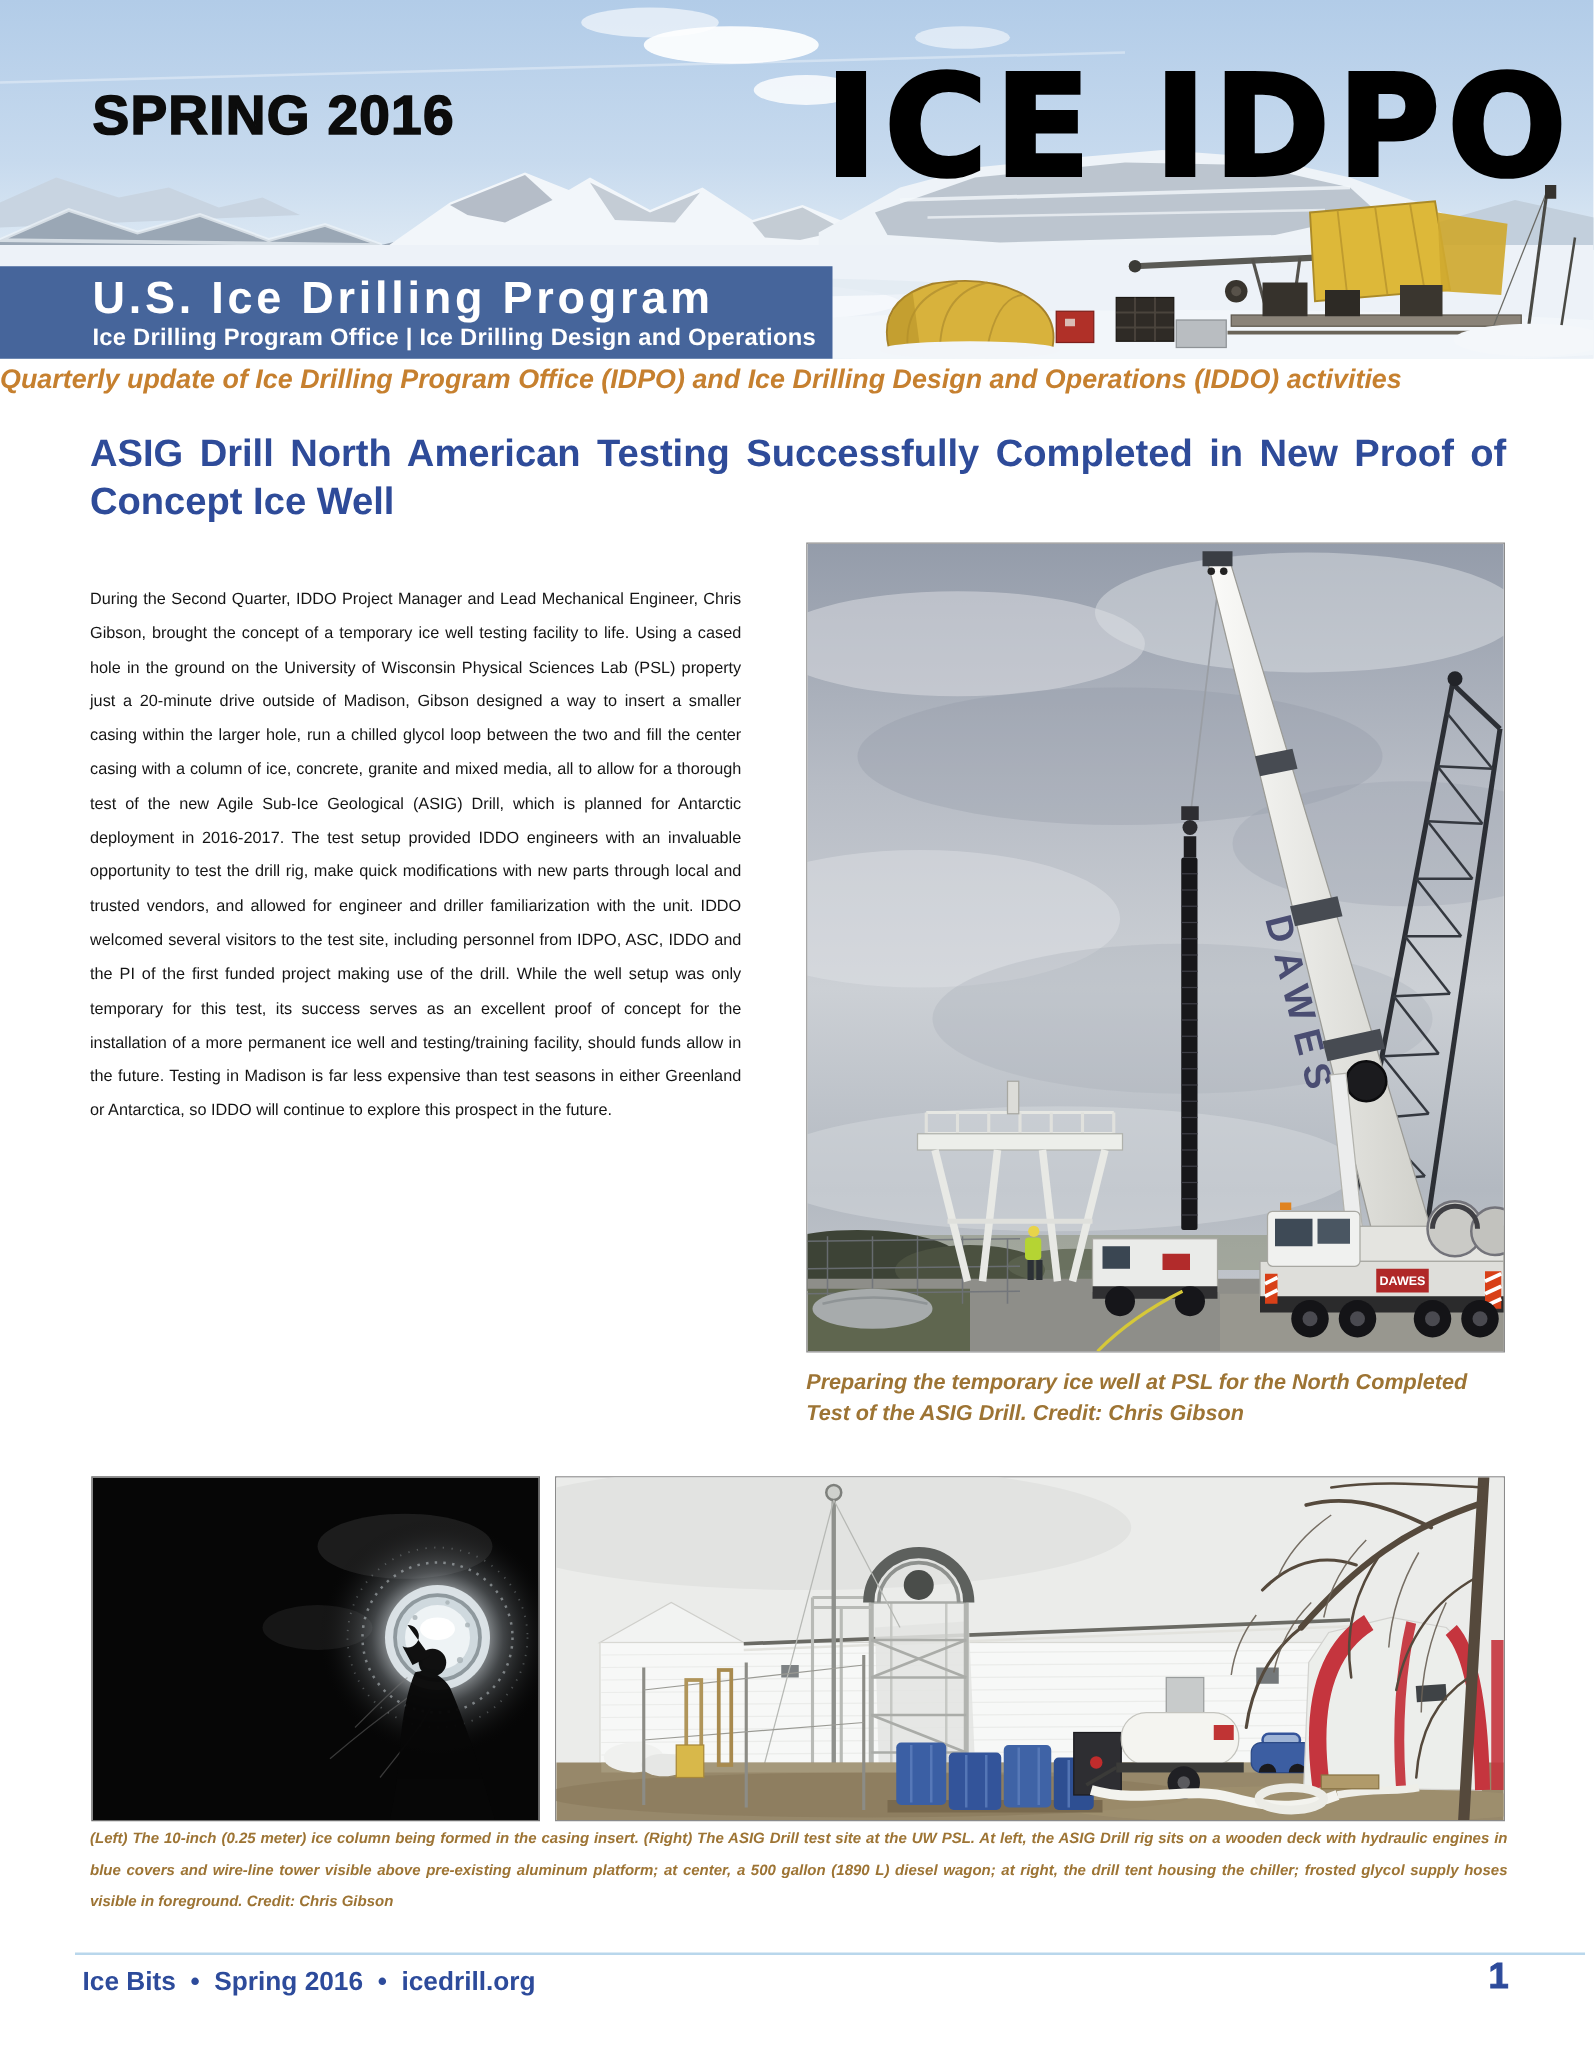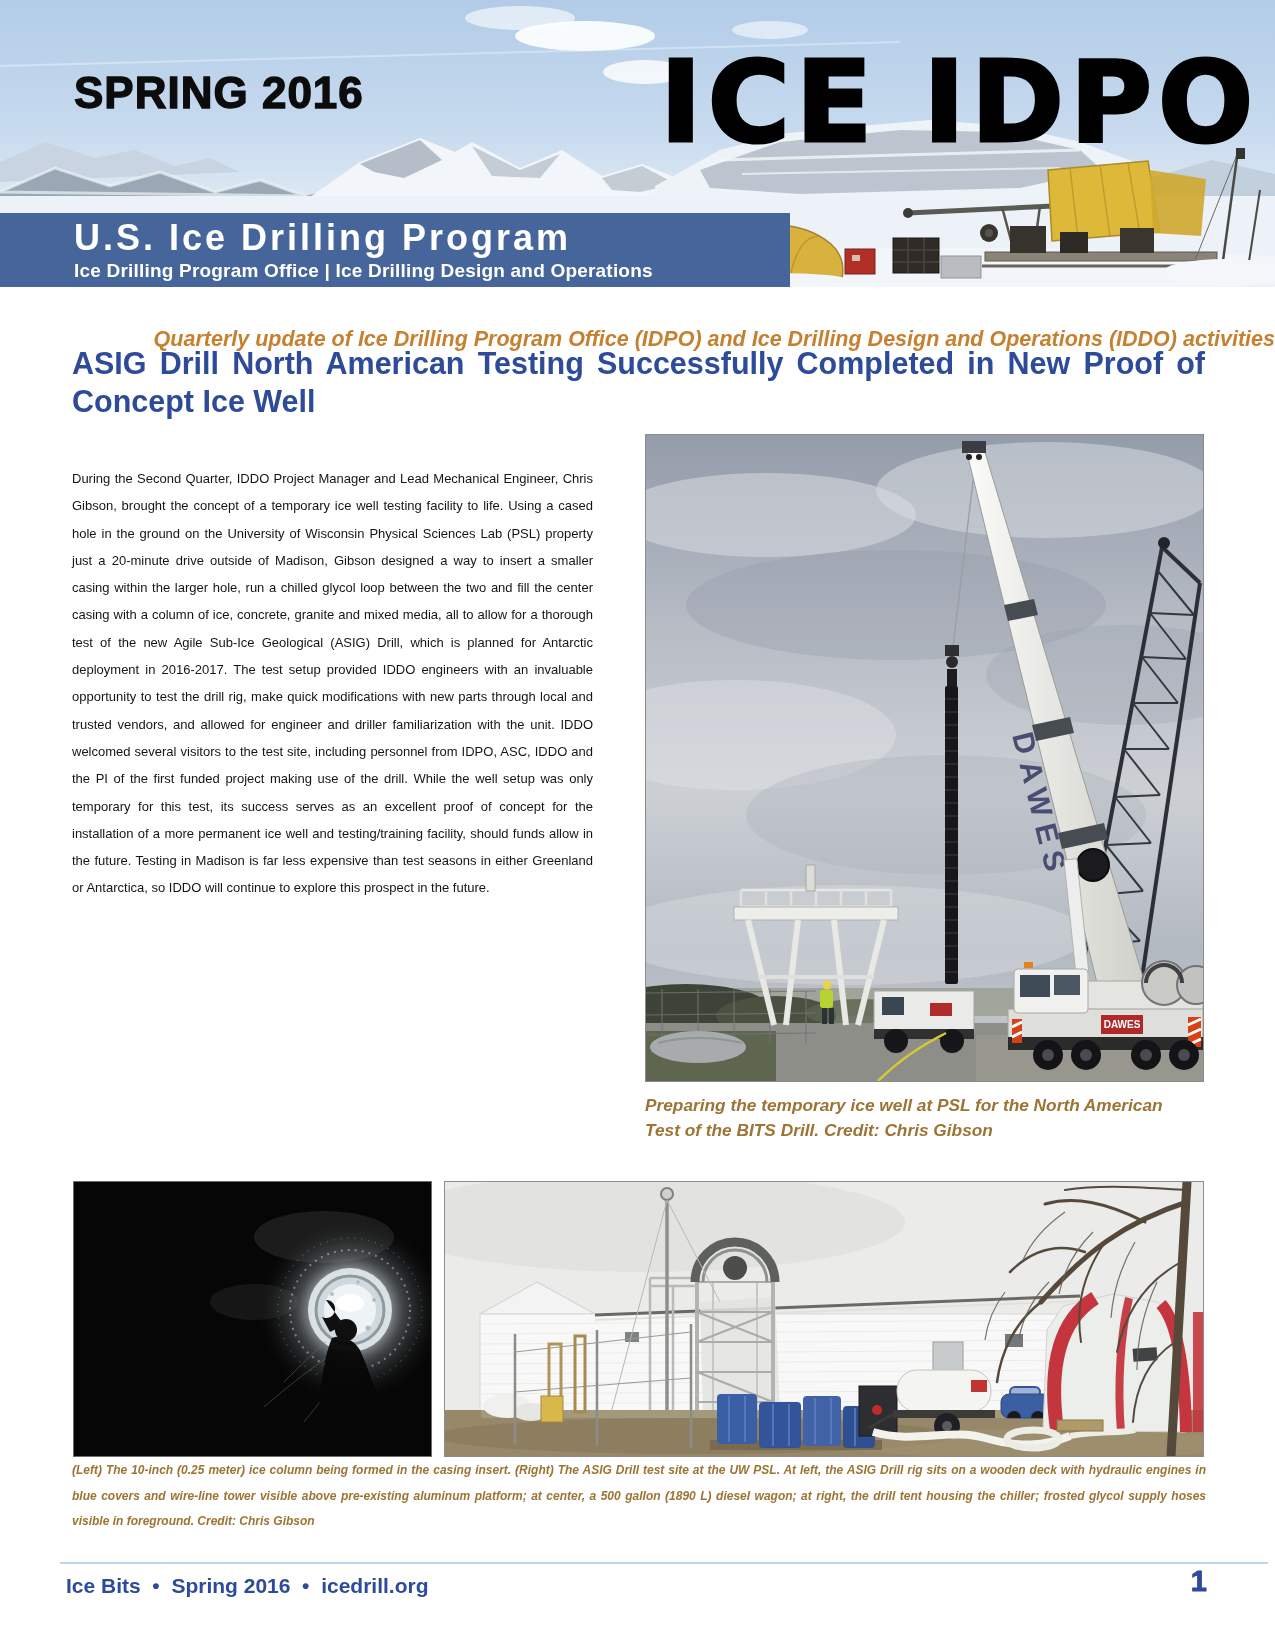--- a/index.html
+++ b/index.html
@@ -11,29 +11,29 @@
         font-family:"Liberation Sans",sans-serif;overflow:hidden;}
 
   
   .masthead{position:absolute;left:0;top:0;width:1275px;height:287px;}
   .masthead > svg{position:absolute;left:0;top:0;display:block;}
   .issue{position:absolute;left:74px;top:58px;font-size:44px;font-weight:bold;
          color:#0c0c0c;letter-spacing:1px;margin-top:10px;-webkit-text-stroke:1.3px #0c0c0c;}
   .nl-title{position:absolute;left:660px;top:46px;font-size:112px;line-height:1;
          font-family:"DejaVu Sans",sans-serif;font-weight:bold;color:#000;
          letter-spacing:6px;-webkit-text-stroke:3px #000;white-space:nowrap;}
-  .banner{position:absolute;left:0;bottom:0;width:790px;height:74px;
+  .banner{position:absolute;left:0;bottom:0;width:666px;height:74px;
           background:var(--banner_blue);color:#fff;}
   .banner .org{position:absolute;left:74px;top:4px;font-size:36px;font-weight:bold;
           letter-spacing:3px;white-space:nowrap;}
   .banner .sub{position:absolute;left:74px;top:47px;font-size:19px;font-weight:bold;
           letter-spacing:.2px;white-space:nowrap;}
 
-  .tagline{position:absolute;left:0;top:291px;width:1275px;text-align:right;
-          font-style:italic;font-weight:bold;font-size:21.5px;color:var(--tagline_orange);margin-top:36px;}
+  .tagline{position:absolute;left:0;top:291px;width:1275px;text-align:left;
+          font-style:italic;font-weight:bold;font-size:21.5px;color:var(--tagline_orange);}
 
   
   .article-title{position:absolute;left:72px;top:344px;width:1133px;margin:0;
           font-size:30.5px;line-height:38px;font-weight:bold;color:var(--heading_blue);
           text-align:justify;}
   .body-col{position:absolute;left:72px;top:452px;width:521px;font-size:13px;
           line-height:27.3px;color:#151515;text-align:justify;}
 
   .fig-crane{position:absolute;left:645px;top:434px;width:559px;margin:0;}
   .fig-crane svg{display:block;border:1px solid #8b8b8b;}
@@ -319,21 +319,21 @@
 
       <circle cx="181" cy="550" r="4.5" fill="#e8d44a"></circle>
       <rect x="174" y="555" width="13" height="18" rx="3" fill="#b5d433"></rect>
       <rect x="176" y="573" width="5" height="16" fill="#2c3136"></rect>
       <rect x="183" y="573" width="5" height="16" fill="#2c3136"></rect>
 
       <path d="M300,598 Q260,618 232,646" fill="none" stroke="#d6c838" stroke-width="2.5"></path>
       <ellipse cx="52" cy="612" rx="48" ry="16" fill="#a7abac"></ellipse>
       <path d="M12,608 Q52,598 96,608" fill="none" stroke="#8f9496" stroke-width="2"></path>
     </svg>
-    <figcaption>Preparing the temporary ice well at PSL for the North American Test of the BITS Drill. Credit: Chris Gibson</figcaption>
+    <figcaption>Preparing the temporary ice well at PSL for the North Completed Test of the ASIG Drill. Credit: Chris Gibson</figcaption>
   </figure>
 
   <div class="fig-left">
     <svg width="357" height="274" viewBox="0 0 357 274">
       <defs>
         <radialGradient id="glow" cx=".5" cy=".5" r=".5">
           <stop offset="0" stop-color="#ffffff"></stop>
             <stop offset=".3" stop-color="#dfe5e9" stop-opacity=".95"></stop>
           <stop offset=".55" stop-color="#8a9196" stop-opacity=".45"></stop>
           <stop offset="1" stop-color="#000000" stop-opacity="0"></stop>

